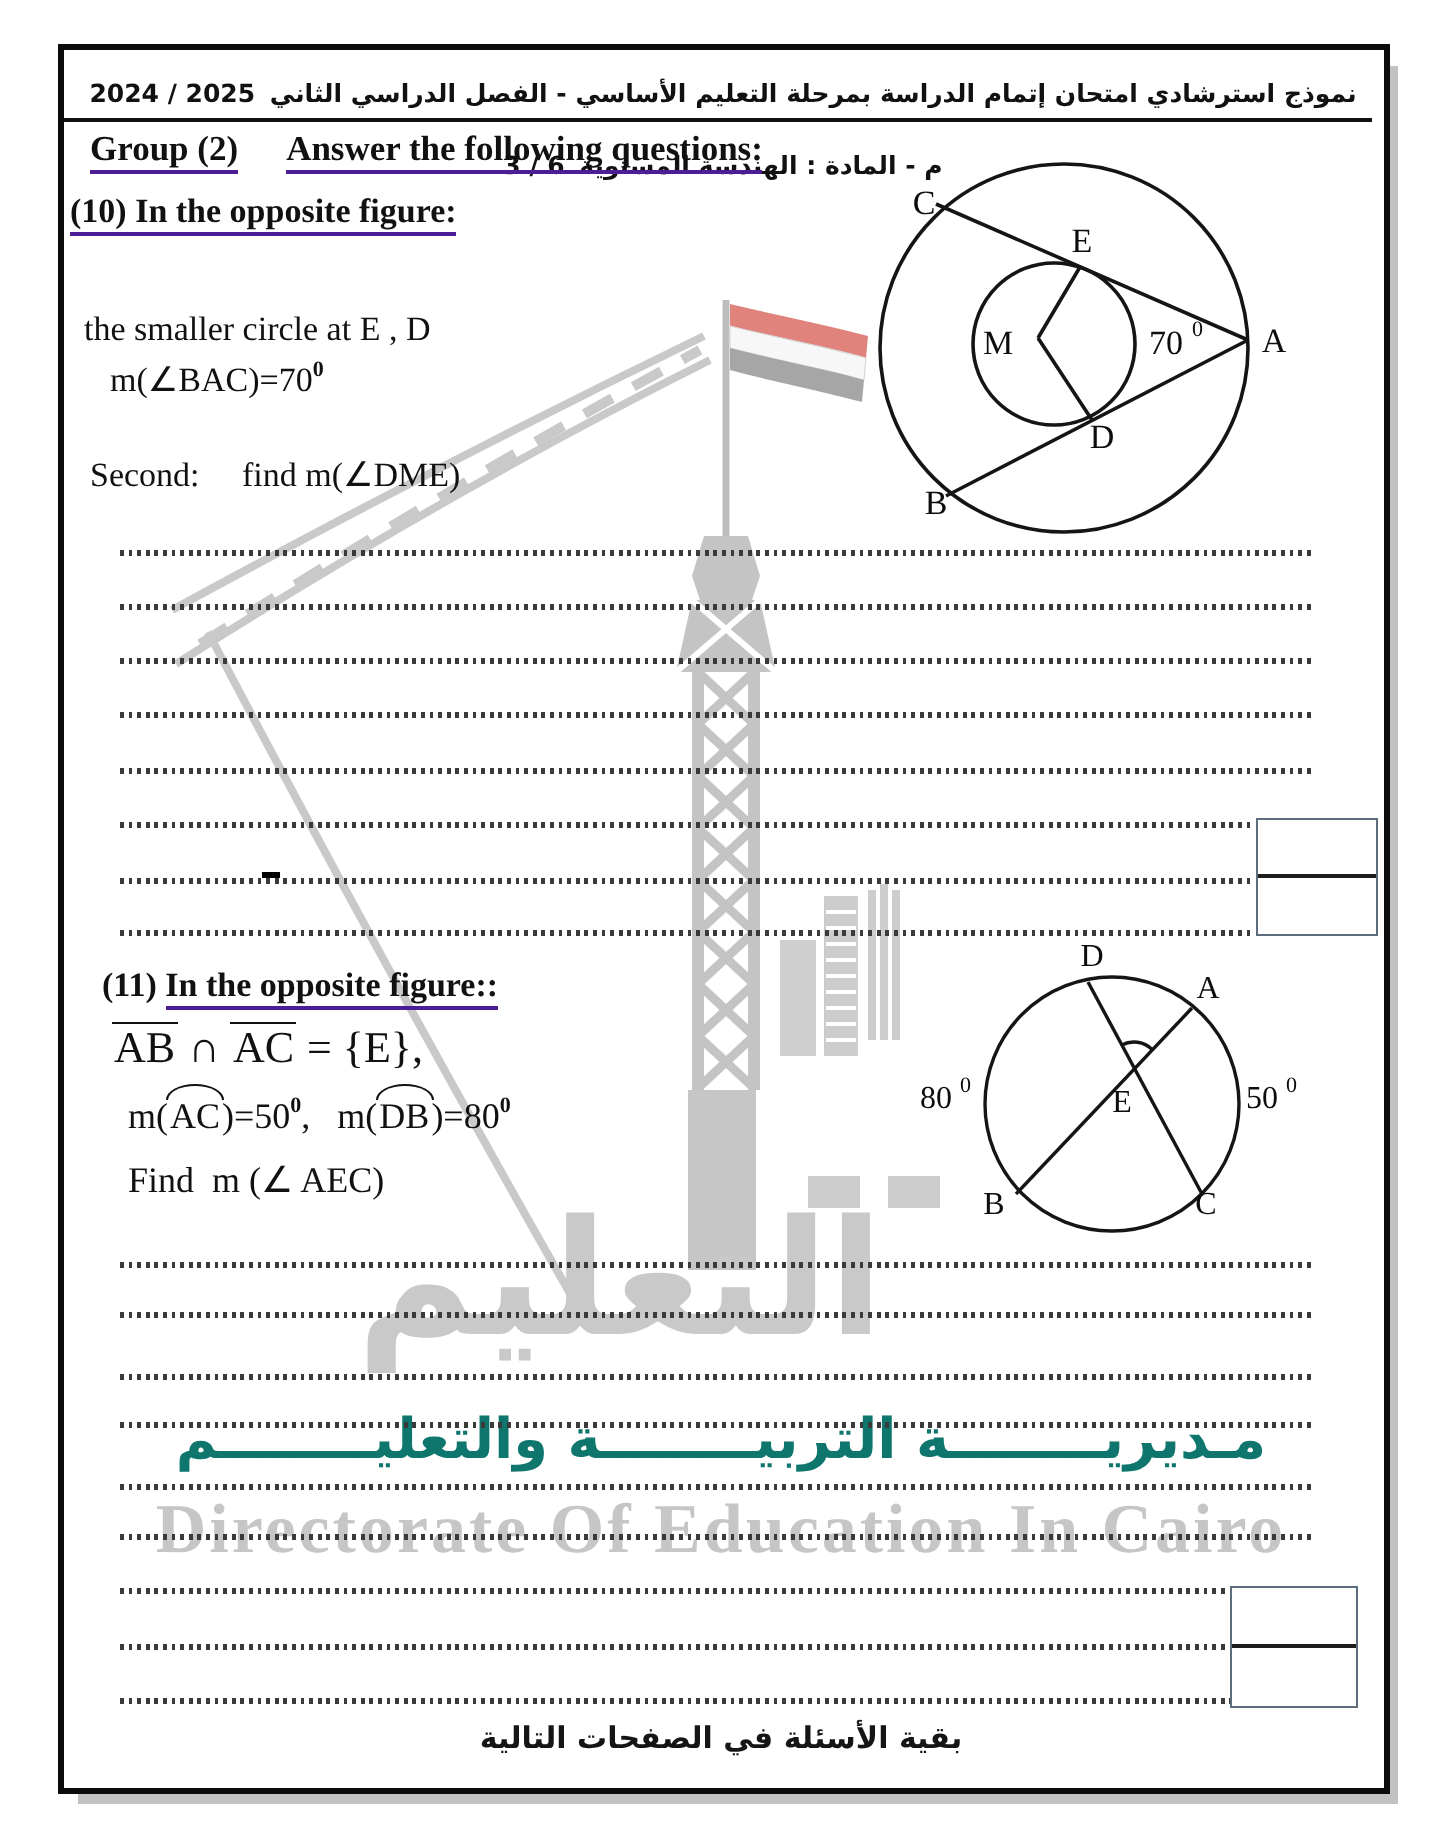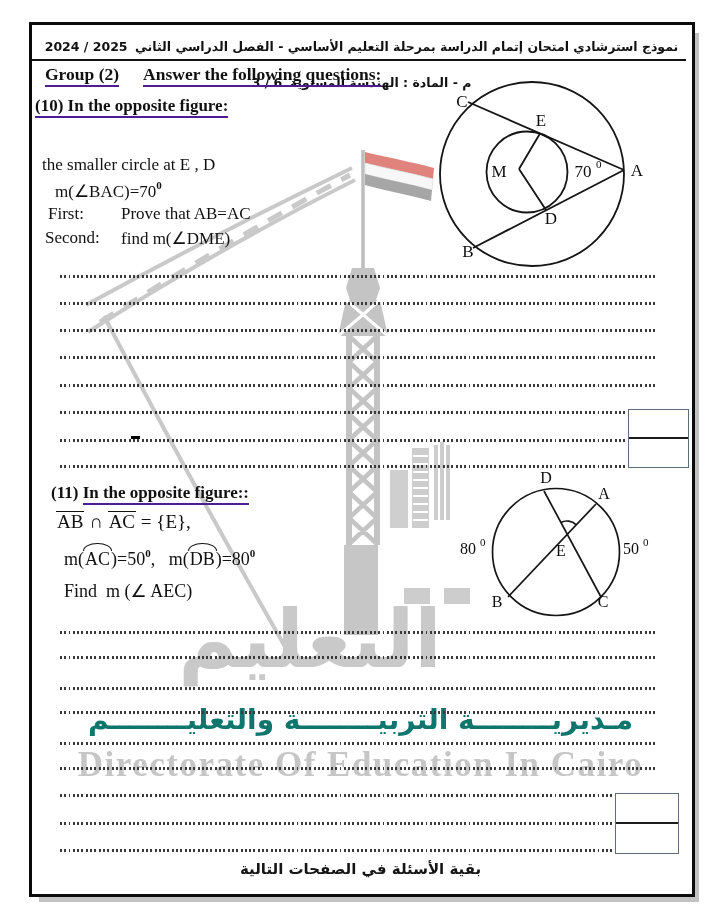--- a/index.html
+++ b/index.html
@@ -112,24 +112,20 @@
     <span class="u">Group (2)</span><span class="gap"></span><span class="u">Answer the following questions:</span>
   </div>
 
   <div class="t b" style="left:35px;top:96px;">
     <span class="u">(10) In the opposite figure:</span>
   </div>
   <div class="t" style="left:42px;top:155px;">the smaller circle at E , D</div>
   <div class="t" style="left:55px;top:180px;">
     <span>m(∠BAC)=70</span><sup>0</sup>
   </div>
-  <div class="t" style="left:48px;top:204px;width:380px;">
-    <span class="lab">First:</span>
-    <span class="val" style="left:73px;top:0;">Prove that AB=AC</span>
-  </div>
   <div class="t" style="left:45px;top:228px;width:380px;">
     <span class="lab">Second:</span>
     <span class="val" style="left:76px;top:0;">find m(∠DME)</span>
   </div>
 
   <svg class="fig" style="left:433px;top:76px;" width="218" height="195" viewBox="0 0 218 195">
     <g fill="none" stroke="#151515" stroke-width="1.8">
       <circle cx="99" cy="98" r="92"></circle>
       <circle cx="94" cy="96" r="40.5"></circle>
       <path d="M191 94 L35 26"></path>
@@ -159,21 +155,21 @@
   <div class="abox" style="left:628px;top:409px;width:59px;height:57px;">
     <div class="cell" style="height:27px;"></div>
     <div class="div"></div>
     <div class="cell" style="height:26px;"></div>
   </div>
 
   <div class="t b" style="left:33px;top:483px;padding-left:18px;">
     <span>(11)</span>
     <span class="u">In the opposite figure::</span>
   </div>
-  <div class="t" style="left:56px;top:511px;font-size:19px;">
+  <div class="t" style="left:56px;top:511px;font-size:22px;">
     <span class="bar">AB</span><span> ∩ </span><span class="bar">AC</span><span> = {E},</span>
   </div>
   <div class="t" style="left:64px;top:548px;font-size:18px;">
     <span>m(</span><span class="arc">AC</span><span>)=50</span><sup>0</sup><span>,&nbsp;&nbsp;&nbsp;</span><span>m(</span><span class="arc">DB</span><span>)=80</span><sup>0</sup>
   </div>
   <div class="t" style="left:64px;top:580px;font-size:18px;">Find&nbsp; m (∠ AEC)</div>
 
   <svg class="fig" style="left:453px;top:468px;" width="210" height="165" viewBox="0 0 210 165">
     <g fill="none" stroke="#151515" stroke-width="1.7">
       <circle cx="103" cy="84" r="63.5"></circle>

